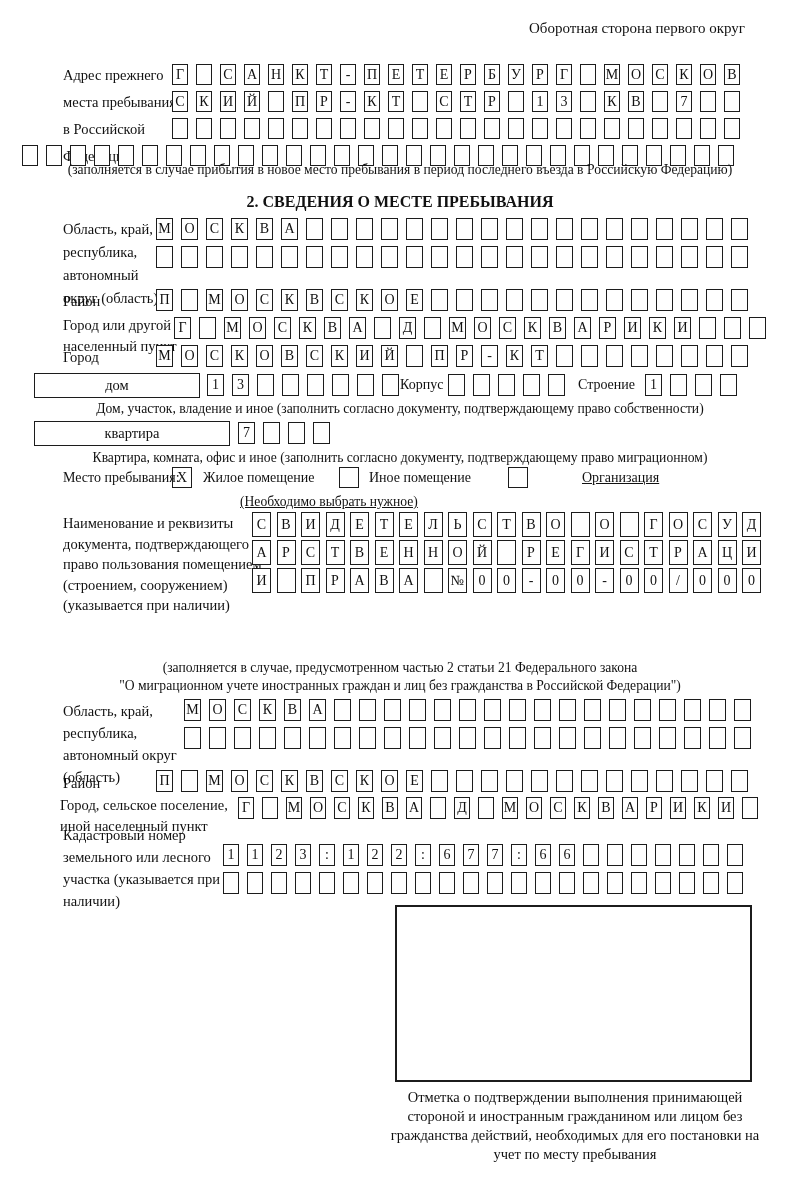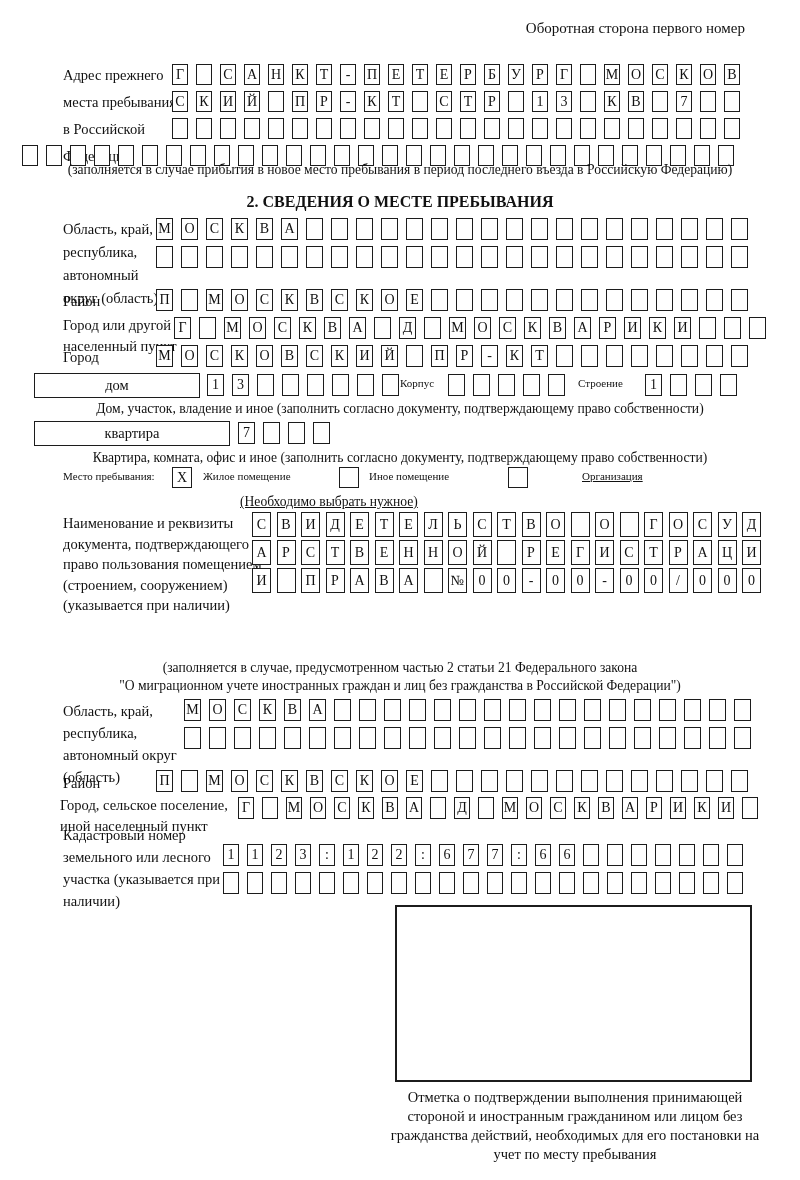--- a/index.html
+++ b/index.html
@@ -18,34 +18,34 @@
     font-size:14px;line-height:1;flex:0 0 auto;
   }
   .ga{gap:8px;}  .ga .cell{width:16px;height:21px;}
   .gb{gap:8px;}  .gb .cell{width:17px;height:22px;}
   .gc{gap:5.5px;}.gc .cell{width:19px;height:25px;}
   .gd{gap:8px;}  .gd .cell{width:16px;height:22px;}
   .labelbox{
     position:absolute;box-sizing:border-box;border:1.6px solid #1c1c1c;
     display:flex;align-items:center;justify-content:center;font-size:14.5px;
   }
-  .inline-lbl{position:absolute;font-size:11px;}
+  .inline-lbl{position:absolute;font-size:14px;}
   .chk{
     position:absolute;box-sizing:border-box;width:20px;height:21px;border:1.6px solid #1c1c1c;
     display:flex;align-items:center;justify-content:center;font-size:14px;
   }
   .stampbox{position:absolute;left:395px;top:905px;width:357px;height:177px;border:2px solid #1c1c1c;box-sizing:border-box;background:#fff;}
   .bottomcap{position:absolute;left:383px;top:1088px;width:384px;text-align:center;font-size:14.5px;line-height:19px;}
 </style>
 </head>
 <body>
 
 <div class="page">
 
-  <div class="note">Оборотная сторона первого номер</div>
+  <div class="note">Оборотная сторона первого округ</div>
 
   <div class="lbl" style="left:63px;top:62px;width:118px;line-height:27px;">Адрес прежнего места пребывания в Российской Федерации</div>
   <div class="boxrow ga" style="left:172px;top:64px;">
       <span class="cell">Г</span>
       <span class="cell"></span>
       <span class="cell">С</span>
       <span class="cell">А</span>
       <span class="cell">Н</span>
       <span class="cell">К</span>
       <span class="cell">Т</span>
@@ -321,21 +321,21 @@
     </div>
   <div class="cap" style="top:401px;">Дом, участок, владение и иное (заполнить согласно документу, подтверждающему право собственности)</div>
 
   <div class="labelbox" style="left:34px;top:421px;width:196px;height:25px;">квартира</div>
   <div class="boxrow gb" style="left:238px;top:422px;">
       <span class="cell">7</span>
       <span class="cell"></span>
       <span class="cell"></span>
       <span class="cell"></span>
     </div>
-  <div class="cap" style="top:450px;">Квартира, комната, офис и иное (заполнить согласно документу, подтверждающему право собственности)</div>
+  <div class="cap" style="top:450px;">Квартира, комната, офис и иное (заполнить согласно документу, подтверждающему право миграционном)</div>
 
   <div class="inline-lbl" style="left:63px;top:470px;">Место пребывания:</div>
   <div class="chk" style="left:172px;top:467px;">X</div>
   <div class="inline-lbl" style="left:203px;top:470px;">Жилое помещение</div>
   <div class="chk" style="left:339px;top:467px;"></div>
   <div class="inline-lbl" style="left:369px;top:470px;">Иное помещение</div>
   <div class="chk" style="left:508px;top:467px;"></div>
   <div class="inline-lbl" style="left:582px;top:470px;text-decoration:underline;">Организация</div>
   <div class="inline-lbl" style="left:240px;top:494px;font-size:13.6px;text-decoration:underline;">(Необходимо выбрать нужное)</div>
 

